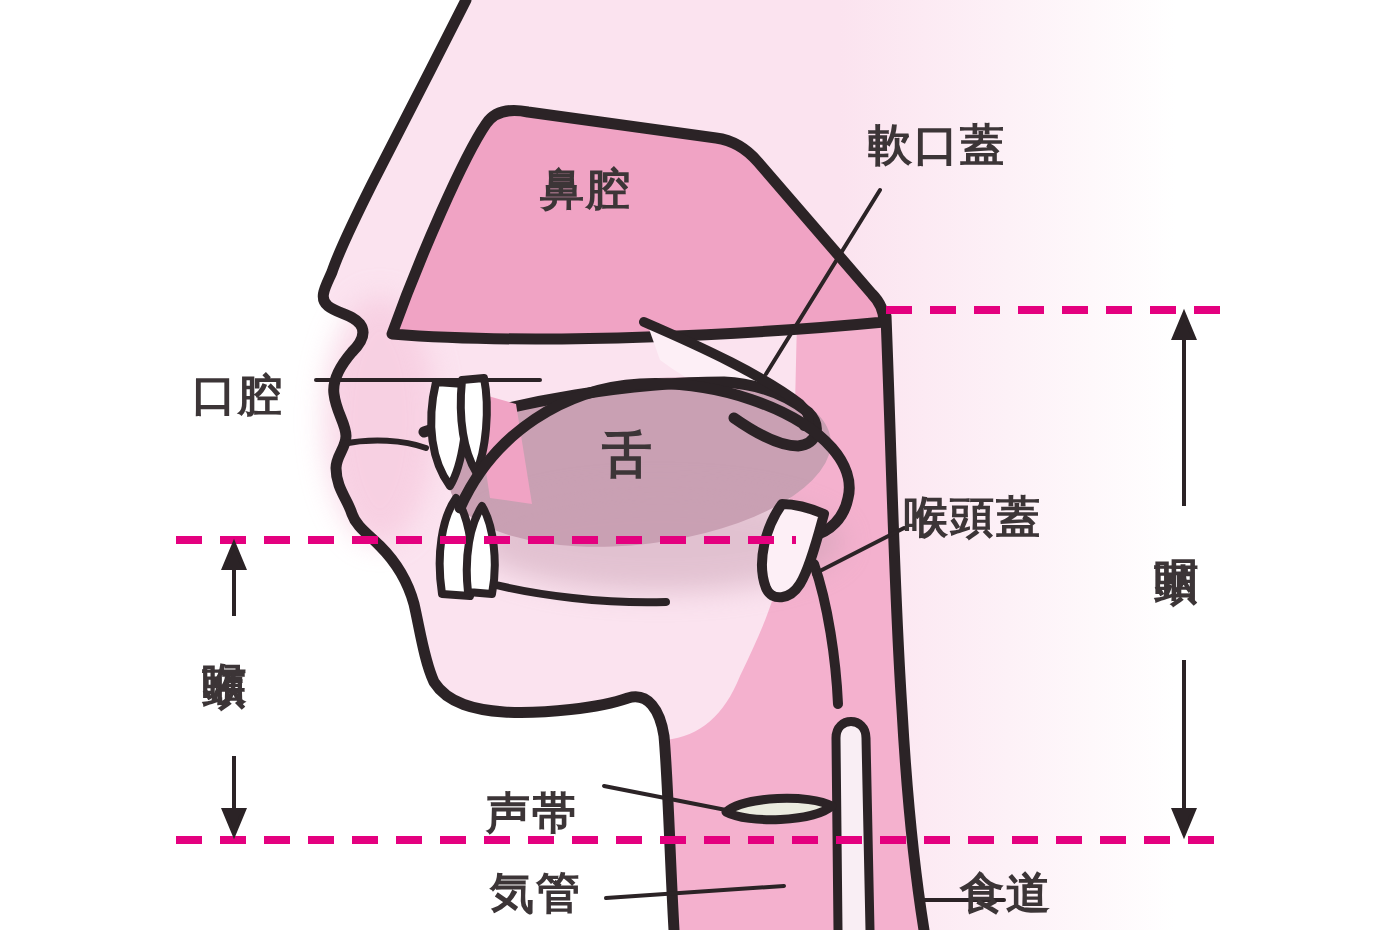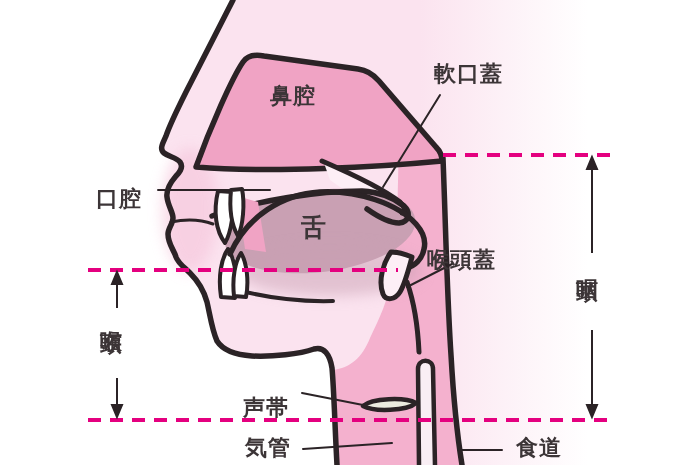--- a/index.html
+++ b/index.html
@@ -125,25 +125,25 @@
   </svg>
 
   <div class="lbl" style="left:270px;top:84px">鼻腔</div>
 
   <div class="lbl" style="left:434px;top:62px">軟口蓋</div>
 
   <div class="lbl" style="left:96px;top:187px">口腔</div>
 
   <div class="lbl big" style="left:301px;top:215px">舌</div>
 
-  <div class="lbl" style="left:427px;top:248px">喉頭蓋</div>
+  <div class="lbl" style="left:452px;top:248px">喉頭蓋</div>
 
   <div class="lbl vertical" style="left:576px;top:262px">咽頭</div>
 
   <div class="lbl vertical" style="left:100px;top:314px">喉頭</div>
 
   <div class="lbl" style="left:243px;top:396px">声帯</div>
 
   <div class="lbl" style="left:245px;top:436px">気管</div>
 
-  <div class="lbl" style="left:516px;top:436px">食道</div>
+  <div class="lbl" style="left:480px;top:436px">食道</div>
 
 </div>
 
 </body></html>

